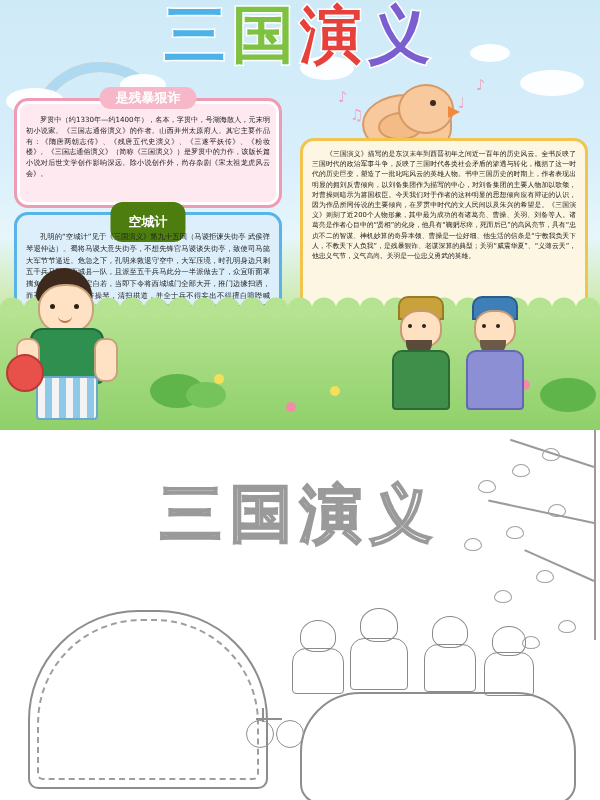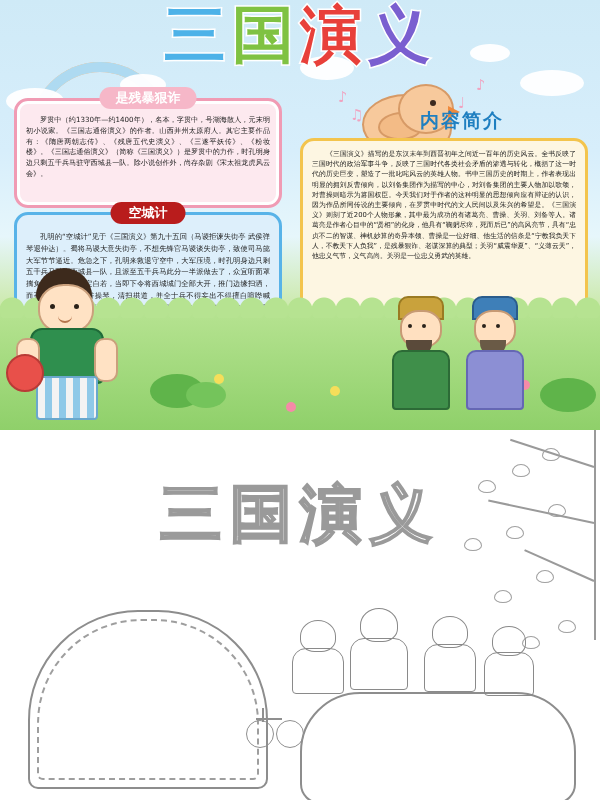--- a/index.html
+++ b/index.html
@@ -33,21 +33,21 @@
   
   .panel{position:absolute;box-sizing:border-box;}
   .p-author{left:14px;top:98px;width:268px;height:110px;
       background:#fde9ef;border:3px solid #f09bb4;border-radius:14px;
       box-shadow:0 0 0 3px #fff inset;}
   .p-author .head{position:absolute;left:50%;transform:translateX(-50%);top:-14px;
       background:#f6b7c8;color:#fff;border-radius:12px;padding:2px 16px;font-size:13px;font-weight:bold;white-space:nowrap;}
   .p-empty{left:14px;top:212px;width:268px;height:180px;
       background:#ddeffb;border:3px solid #58b3e8;border-radius:14px;}
   .p-empty .head{position:absolute;left:50%;transform:translateX(-50%);top:-13px;
-      background:#b91c1c;color:#fff;border-radius:12px;padding:2px 18px;font-size:13px;font-weight:bold;white-space:nowrap;}
+      background:#4d7c0f;color:#fff;border-radius:12px;padding:11px 18px;font-size:13px;font-weight:bold;white-space:nowrap;}
   .p-content{left:300px;top:138px;width:288px;height:180px;
       background:#fdf6e2;border:3px solid #f3c44d;border-radius:14px;}
   .p-content-title{position:absolute;left:420px;top:108px;font-size:19px;font-weight:bold;color:#1f7fc0;letter-spacing:2px;}
 
   .body-text{position:absolute;left:9px;right:9px;top:14px;bottom:6px;
       font-size:7.1px;line-height:1.52;color:#222;text-align:justify;text-indent:14px;
       font-family:"DejaVu Sans","Liberation Sans",sans-serif;overflow:hidden;}
   .p-empty .body-text{top:16px;font-size:7.3px;line-height:1.62;}
   .p-content .body-text{top:8px;font-size:6.8px;line-height:1.5;}
 
@@ -137,29 +137,28 @@
       <div class="leg" style="left:44px;"></div>
       <div class="leg" style="left:58px;"></div>
     </div>
     <div class="note" style="left:338px;top:88px;">♪</div>
     <div class="note" style="left:350px;top:106px;">♫</div>
     <div class="note" style="left:458px;top:94px;">♩</div>
     <div class="note" style="left:476px;top:76px;">♪</div>
 
     <div class="panel p-author">
       <div class="head">是残暴狠诈</div>
-      <div class="body-text">罗贯中（约1330年—约1400年），名本，字贯中，号湖海散人，元末明初小说家。《三国志通俗演义》的作者。山西并州太原府人。其它主要作品有：《隋唐两朝志传》、《残唐五代史演义》、《三遂平妖传》、《粉妆楼》。《三国志通俗演义》（简称《三国演义》）是罗贯中的力作，时孔明身边只剩五千兵马驻守西城县一队。除小说创作外，尚存杂剧《宋太祖龙虎风云会》。</div>
+      <div class="body-text">罗贯中（约1330年—约1400年），名本，字贯中，号湖海散人，元末明初小说家。《三国志通俗演义》的作者。山西并州太原府人。其它主要作品有：《隋唐两朝志传》、《残唐五代史演义》、《三遂平妖传》、《粉妆楼》。《三国志通俗演义》（简称《三国演义》）是罗贯中的力作，该版长篇小说对后世文学创作影响深远。除小说创作外，尚存杂剧《宋太祖龙虎风云会》。</div>
     </div>
 
     <div class="panel p-empty">
       <div class="head">空城计</div>
       <div class="body-text">孔明的“空城计”见于《三国演义》第九十五回（马谡拒谏失街亭 武侯弹琴退仲达）。蜀将马谡大意失街亭，不想先锋官马谡谈失街亭，致使司马懿大军节节逼近。危急之下，孔明来救退守空中，大军压境，时孔明身边只剩五千兵马驻守西城县一队，且派至五千兵马此分一半派做去了，众宜听面罩揣免色，明孔明镇定自若，当即下令将西城城门全部大开，推门边缘扫洒，而孔明独坐城楼焚香操琴，清扫拱道，并全士兵不得妄出不得擅自喧哗喊叫。司马懿率大军来到城下，见状“威猛刚毅”、“文意如山”等细节，引得司马懿疑虑，遂命大军撤退。一切准备就绪，孔明便已躲惊琴壁上高楼，凭栏而坐，焚香操琴，好一副闲情逸致！</div>
     </div>
 
-    <div class="p-content-title">内容简介</div>
     <div class="panel p-content">
       <div class="body-text">《三国演义》描写的是东汉末年到西晋初年之间近一百年的历史风云。全书反映了三国时代的政治军事斗争，反映了三国时代各类社会矛盾的渗透与转化，概括了这一时代的历史巨变，塑造了一批叱咤风云的英雄人物。书中三国历史的时期上，作者表现出明显的拥刘反曹倾向，以刘备集团作为描写的中心，对刘备集团的主要人物加以歌颂，对曹操则暗示为篡国权臣。今天我们对于作者的这种明显的思想倾向应有辩证的认识，因为作品所同传说的主要倾向，在罗贯中时代的文人民间以及朱兴的希望是。《三国演义》则刻了近200个人物形象，其中最为成功的有诸葛亮、曹操、关羽、刘备等人。诸葛亮是作者心目中的“贤相”的化身，他具有“鞠躬尽瘁，死而后已”的高风亮节，具有“忠贞不二的智谋、神机妙算的奇异本领、曹操是一位好细、他生活的信条是“宁教我负天下人，不教天下人负我”，是残暴狠诈、老谋深算的典型；关羽“威震华夏”、“义薄云天”，他忠义气节，义气高尚。关羽是一位忠义勇武的英雄。</div>
     </div>
 
     <div class="grass"></div>
     <div class="bush" style="left:150px;bottom:22px;width:54px;height:34px;"></div>
     <div class="bush" style="left:186px;bottom:22px;width:40px;height:26px;background:#74c45b;"></div>
     <div class="bush" style="left:540px;bottom:18px;width:56px;height:34px;"></div>
     <div class="flower" style="left:214px;bottom:46px;background:#f5de5a;"></div>
     <div class="flower" style="left:286px;bottom:18px;background:#f58aa8;"></div>

